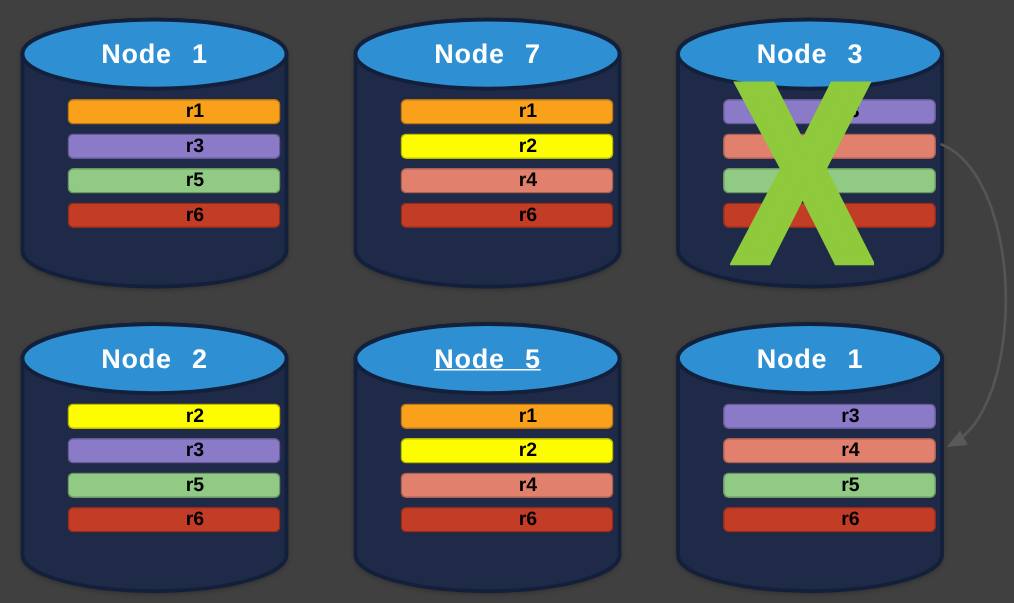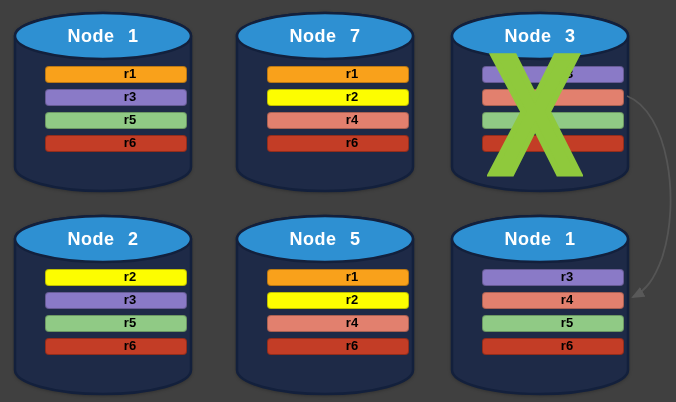--- a/index.html
+++ b/index.html
@@ -76,21 +76,21 @@
       <div class="bar" style="top: 58px; background: rgb(253, 253, 0);"><span style="color: rgb(0, 0, 0);">r2</span></div>
       <div class="bar" style="top: 81px; background: rgb(138, 122, 199);"><span style="color: rgb(0, 0, 0);">r3</span></div>
       <div class="bar" style="top: 104px; background: rgb(144, 202, 133);"><span style="color: rgb(0, 0, 0);">r5</span></div>
       <div class="bar" style="top: 127px; background: rgb(195, 61, 38);"><span style="color: rgb(0, 0, 0);">r6</span></div>
     </div>
     <div class="node" style="left: 235px; top: 211px;">
       <svg class="cyl" width="180" height="186" viewBox="0 0 180 186">
         <path d="M2,28 A88,23 0 0 1 178,28 L178,159 A88,24 0 0 1 2,159 Z" fill="#1E2A47" stroke="#13203C" stroke-width="2.5"></path>
         <ellipse cx="90" cy="28" rx="88" ry="23" fill="#2E90D2" stroke="#13203C" stroke-width="2.5"></ellipse>
       </svg>
-      <div class="node-title" style="color: rgb(255, 255, 255);">Node 5</div>
+      <div class="node-title" style="color: rgb(255, 255, 255); text-decoration: underline;">Node 5</div>
       <div class="bar" style="top: 58px; background: rgb(249, 161, 27);"><span style="color: rgb(0, 0, 0);">r1</span></div>
       <div class="bar" style="top: 81px; background: rgb(253, 253, 0);"><span style="color: rgb(0, 0, 0);">r2</span></div>
       <div class="bar" style="top: 104px; background: rgb(226, 128, 110);"><span style="color: rgb(0, 0, 0);">r4</span></div>
       <div class="bar" style="top: 127px; background: rgb(195, 61, 38);"><span style="color: rgb(0, 0, 0);">r6</span></div>
     </div>
     <div class="node" style="left: 450px; top: 211px;">
       <svg class="cyl" width="180" height="186" viewBox="0 0 180 186">
         <path d="M2,28 A88,23 0 0 1 178,28 L178,159 A88,24 0 0 1 2,159 Z" fill="#1E2A47" stroke="#13203C" stroke-width="2.5"></path>
         <ellipse cx="90" cy="28" rx="88" ry="23" fill="#2E90D2" stroke="#13203C" stroke-width="2.5"></ellipse>
       </svg>

